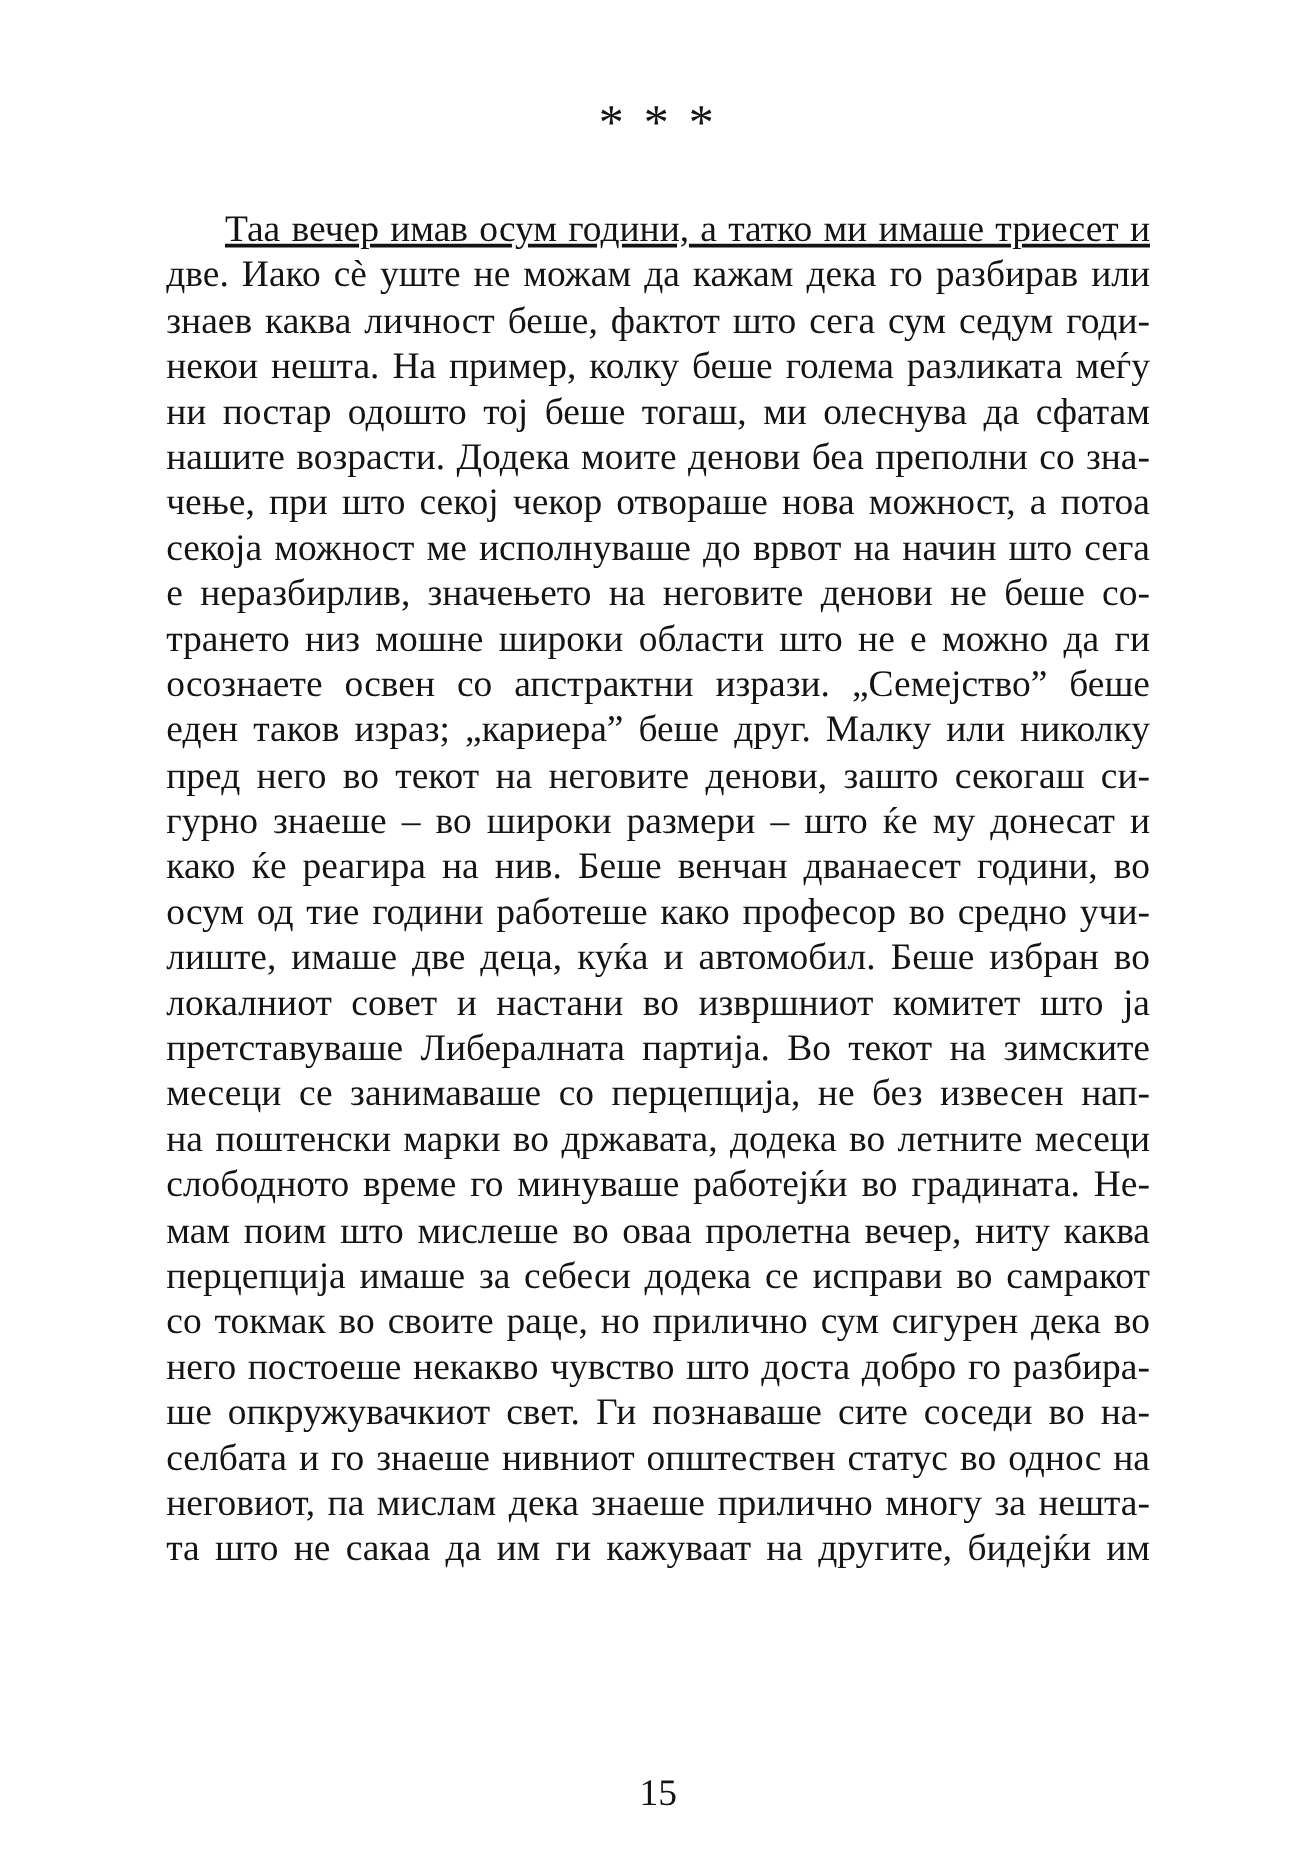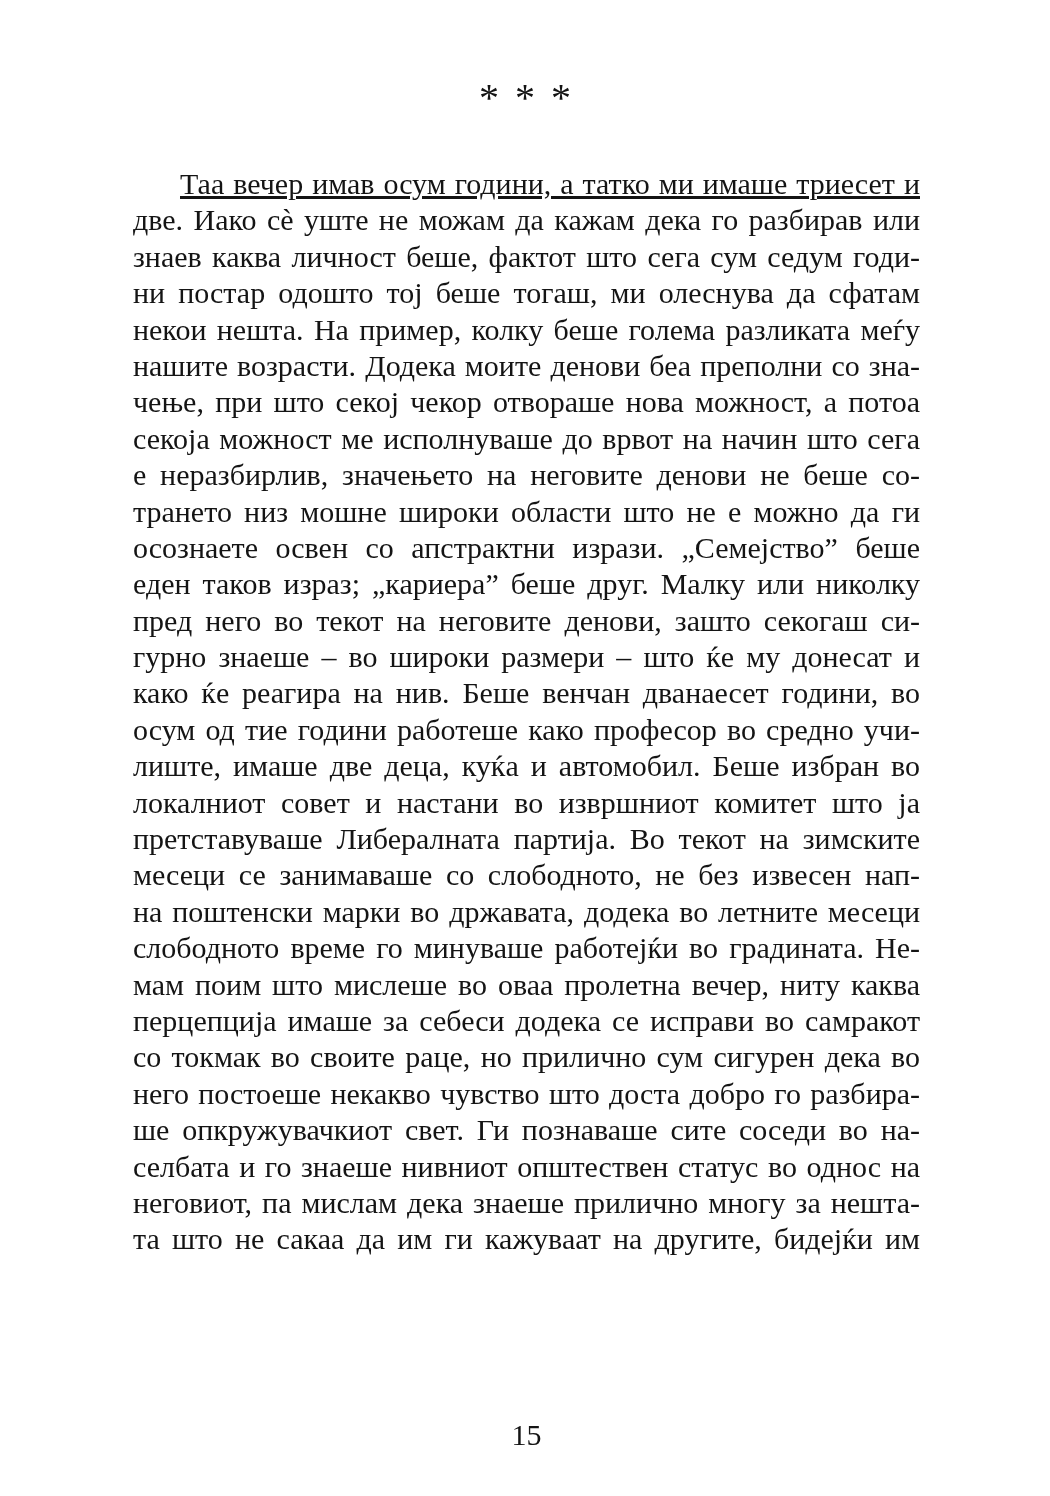--- a/index.html
+++ b/index.html
@@ -62,37 +62,37 @@
 </head>
 <body>
 
 <div class="page">
   <div class="separator">* * *</div>
 
   <div class="paragraph">
       <div class="line">Таа вечер имав осум години, а татко ми имаше триесет и</div>
       <div class="line">две. Иако сѐ уште не можам да кажам дека го разбирав или</div>
       <div class="line">знаев каква личност беше, фактот што сега сум седум годи-</div>
+      <div class="line">некои нешта. На пример, колку беше голема разликата меѓу</div>
       <div class="line">ни постар одошто тој беше тогаш, ми олеснува да сфатам</div>
-      <div class="line">некои нешта. На пример, колку беше голема разликата меѓу</div>
       <div class="line">нашите возрасти. Додека моите денови беа преполни со зна-</div>
       <div class="line">чење, при што секој чекор отвораше нова можност, а потоа</div>
       <div class="line">секоја можност ме исполнуваше до врвот на начин што сега</div>
       <div class="line">е неразбирлив, значењето на неговите денови не беше со-</div>
       <div class="line">трането низ мошне широки области што не е можно да ги</div>
       <div class="line">осознаете освен со апстрактни изрази. „Семејство” беше</div>
       <div class="line">еден таков израз; „кариера” беше друг. Малку или николку</div>
       <div class="line">пред него во текот на неговите денови, зашто секогаш си-</div>
       <div class="line">гурно знаеше – во широки размери – што ќе му донесат и</div>
       <div class="line">како ќе реагира на нив. Беше венчан дванаесет години, во</div>
       <div class="line">осум од тие години работеше како професор во средно учи-</div>
       <div class="line">лиште, имаше две деца, куќа и автомобил. Беше избран во</div>
       <div class="line">локалниот совет и настани во извршниот комитет што ја</div>
       <div class="line">претставуваше Либералната партија. Во текот на зимските</div>
-      <div class="line">месеци се занимаваше со слободното, не без извесен нап-</div>
+      <div class="line">месеци се занимаваше со перцепција, не без извесен нап-</div>
       <div class="line">на поштенски марки во државата, додека во летните месеци</div>
       <div class="line">слободното време го минуваше работејќи во градината. Не-</div>
       <div class="line">мам поим што мислеше во оваа пролетна вечер, ниту каква</div>
       <div class="line">перцепција имаше за себеси додека се исправи во самракот</div>
       <div class="line">со токмак во своите раце, но прилично сум сигурен дека во</div>
       <div class="line">него постоеше некакво чувство што доста добро го разбира-</div>
       <div class="line">ше опкружувачкиот свет. Ги познаваше сите соседи во на-</div>
       <div class="line">селбата и го знаеше нивниот општествен статус во однос на</div>
       <div class="line">неговиот, па мислам дека знаеше прилично многу за нешта-</div>
       <div class="line">та што не сакаа да им ги кажуваат на другите, бидејќи им</div>

